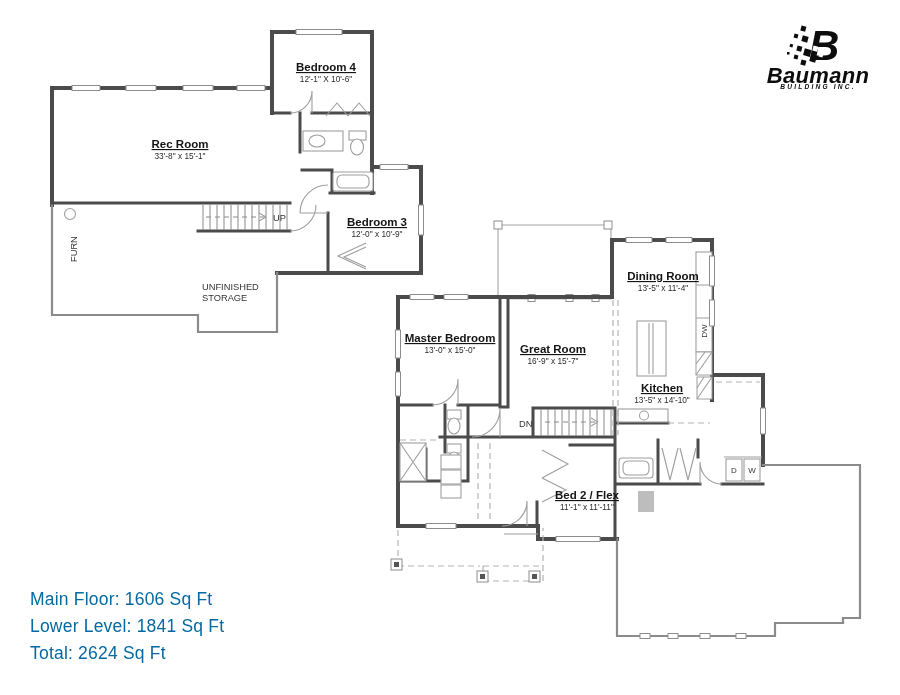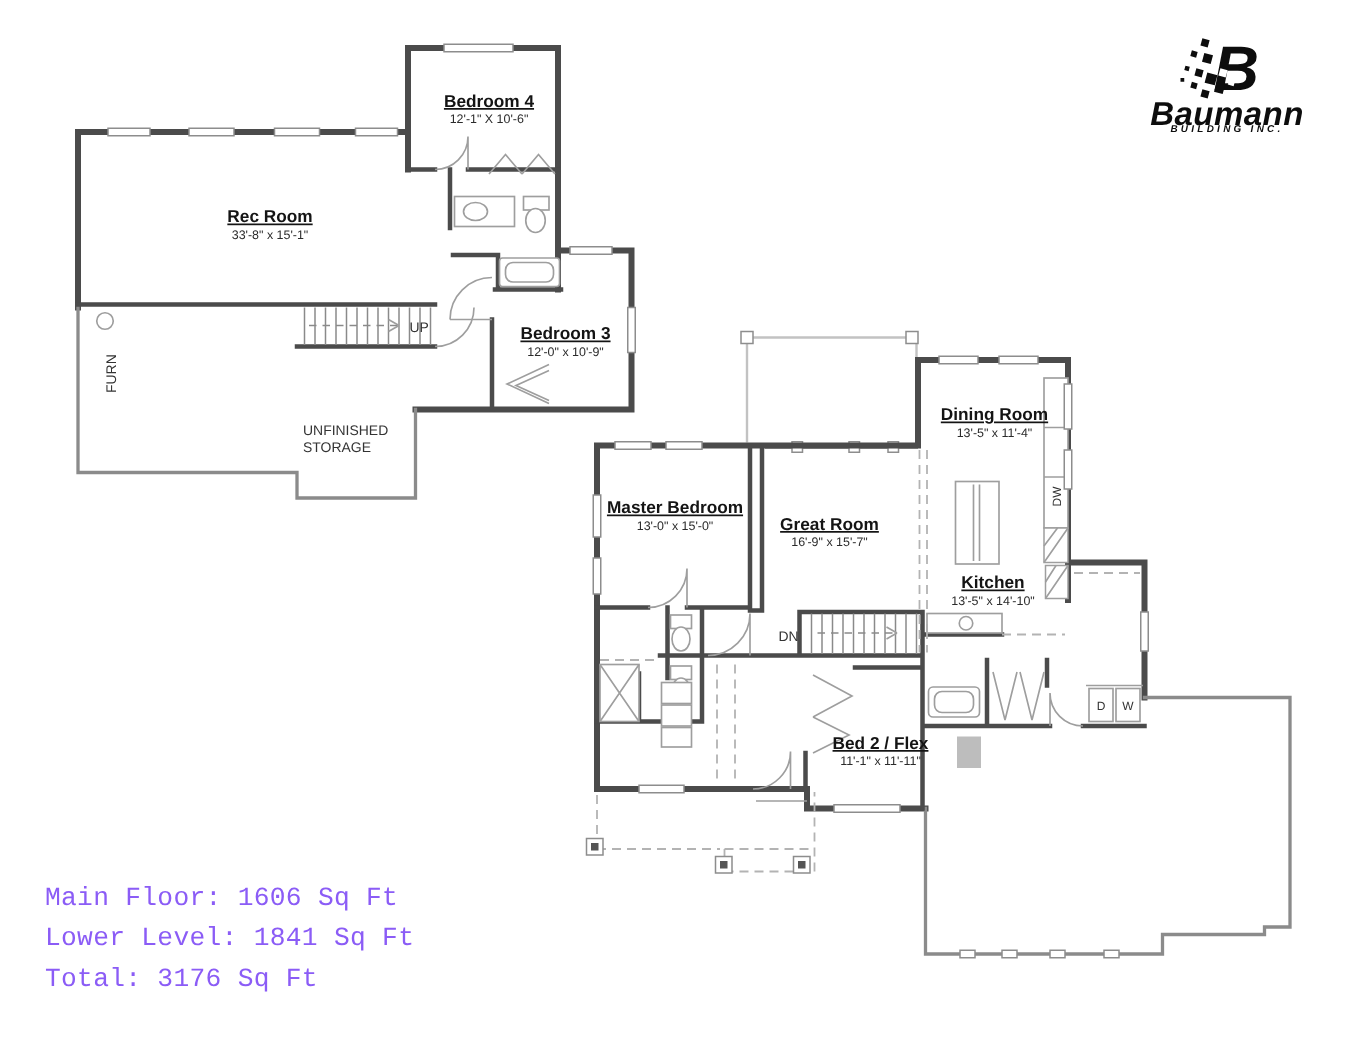--- a/index.html
+++ b/index.html
@@ -18,22 +18,22 @@
   .win{fill:#fff;stroke:#8d8d8d;stroke-width:1;}
   .hatch{stroke:#9e9e9e;stroke-width:1;fill:#fff;}
   text.room{font-size:11.5px;font-weight:bold;fill:#141414;text-anchor:middle;
             text-decoration:underline;}
   text.dims{font-size:8.3px;fill:#2b2b2b;text-anchor:middle;}
   text.tiny{font-size:9.3px;fill:#333;}
   text.app{font-size:8px;fill:#333;text-anchor:middle;}
   .logo{position:absolute;right:22px;top:22px;width:120px;text-align:center;color:#0d0d0d;}
   .logo-brand{font-weight:800;font-style:italic;font-size:22px;letter-spacing:.3px;line-height:15px;}
   .logo-tag{font-weight:700;font-style:italic;font-size:6.6px;letter-spacing:2.2px;}
-  .summary{position:absolute;left:30px;top:586px;color:#8b5cf6;
-           font-family:Liberation Mono, monospace;
+  .summary{position:absolute;left:30px;top:586px;color:#0369a1;
+           font-family:Liberation Sans, sans-serif;
            font-size:17.5px;line-height:27px;letter-spacing:.2px;}
 </style>
 </head>
 <body>
 
 
 
 <svg width="900" height="695" viewBox="0 0 900 695">
 
   <g>
@@ -249,17 +249,17 @@
     <rect x="34" y="31" width="4" height="4" fill="#fff" transform="rotate(15 36 33)"></rect>
   </svg>
   <div class="logo-brand">Baumann</div>
   <div class="logo-tag">BUILDING INC.</div>
 </div>
 
 
 <div class="summary">
   <div>Main Floor: 1606 Sq Ft</div>
   <div>Lower Level: 1841 Sq Ft</div>
-  <div>Total: 3176 Sq Ft</div>
+  <div>Total: 2624 Sq Ft</div>
 </div>
 
 
 
 
 </body></html>

